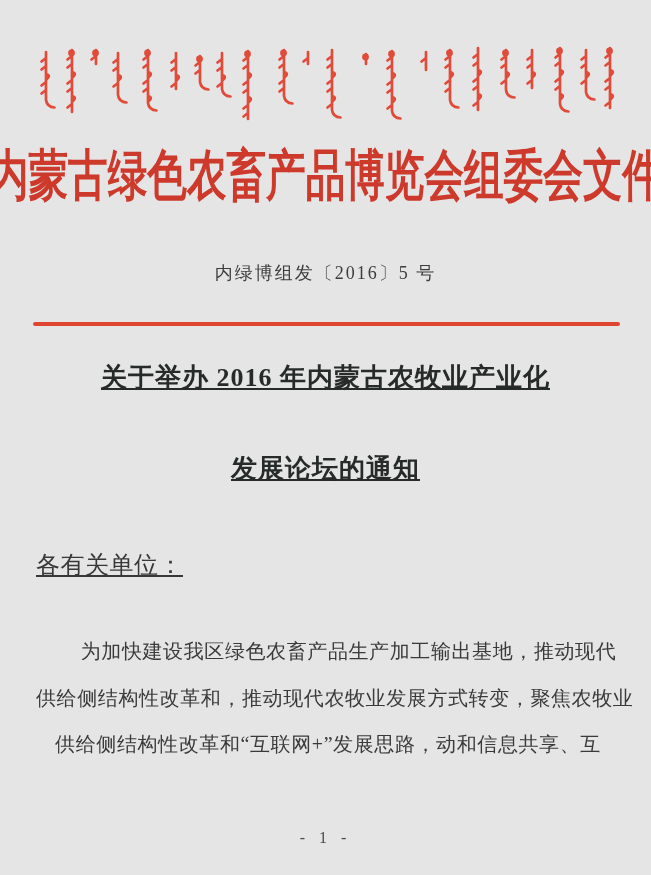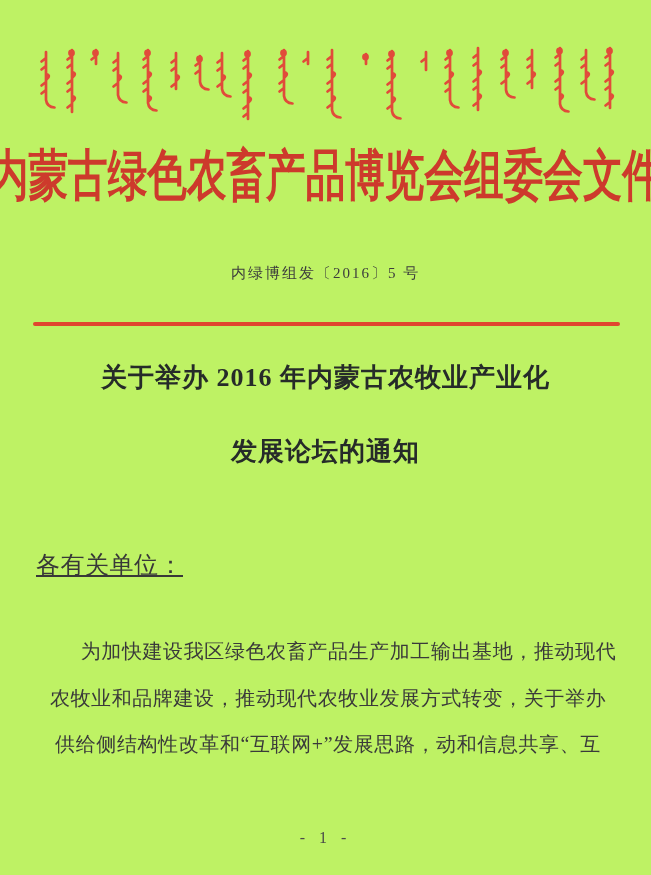--- a/index.html
+++ b/index.html
@@ -1,20 +1,20 @@
 <!DOCTYPE html>
 <html><head>
 <meta charset="utf-8">
 <style>
   html, body { margin: 0; padding: 0; background: #ffffff; }
   .page {
     position: relative;
     width: 651px;
     height: 875px;
-    background: #bef264;
+    background: #e5e5e5;
     overflow: hidden;
     font-family: "Liberation Serif", "DejaVu Serif", serif;
   }
 
   .mongol-band {
     position: absolute;
     left: 32px;
     top: 44px;
     width: 590px;
     height: 92px;
@@ -41,21 +41,21 @@
     transform-origin: center;
     letter-spacing: 0px;
   }
 
   .doc-number {
     position: absolute;
     top: 261px;
     left: 0;
     width: 651px;
     text-align: center;
-    font-size: 15px;
+    font-size: 18px;
     letter-spacing: 2px;
     color: #3c3c3c;
     line-height: 24px;
   }
 
   .red-rule {
     position: absolute;
     top: 322px;
     left: 33px;
     width: 587px;
@@ -67,23 +67,24 @@
   .notice-title {
     position: absolute;
     top: 358px;
     left: 0;
     width: 651px;
     text-align: center;
     color: #262b29;
     font-weight: 700;
     font-size: 26px;
     letter-spacing: 1px;
+    text-decoration: underline;
   }
   .notice-title .t-line { line-height: 40px; }
-  .notice-title .t-line + .t-line { margin-top: 34px; }
+  .notice-title .t-line + .t-line { margin-top: 51px; }
 
   .salutation {
     position: absolute;
     top: 552px;
     left: 36px;
     font-size: 24px;
     color: #383838;
     line-height: 26px;
     letter-spacing: 0.5px;
     text-decoration: underline;
@@ -167,19 +168,19 @@
 
   <div class="notice-title">
     <div class="t-line">关于举办 2016 年内蒙古农牧业产业化</div>
     <div class="t-line">发展论坛的通知</div>
   </div>
 
   <div class="salutation">各有关单位：</div>
 
   <div class="paragraph">
     <div class="pline indent">为加快建设我区绿色农畜产品生产加工输出基地，推动现代</div>
-    <div class="pline">农牧业和品牌建设，推动现代农牧业发展方式转变，关于举办</div>
+    <div class="pline">供给侧结构性改革和，推动现代农牧业发展方式转变，聚焦农牧业</div>
     <div class="pline">供给侧结构性改革和“互联网+”发展思路，动和信息共享、互</div>
   </div>
 
   <div class="footer">- 1 -</div>
 
 </div>
 
 </body></html>

